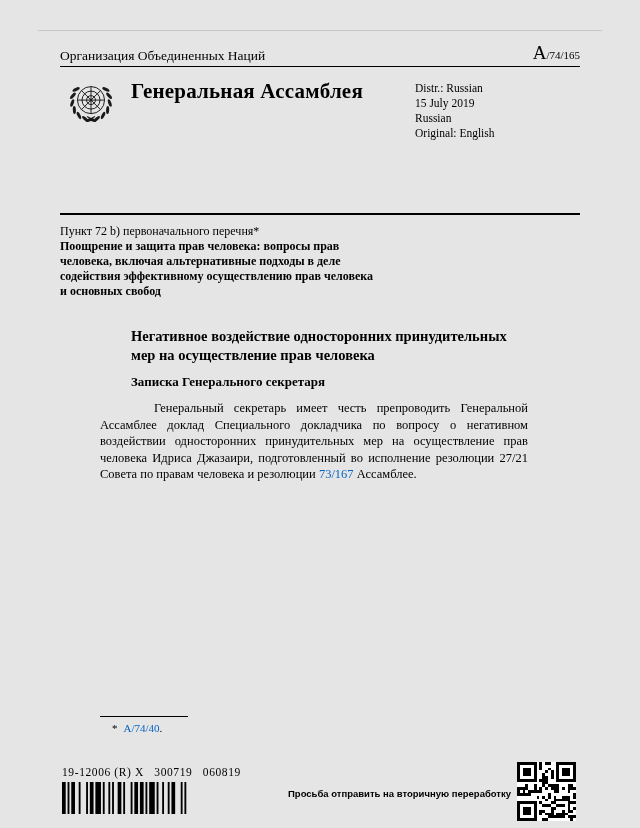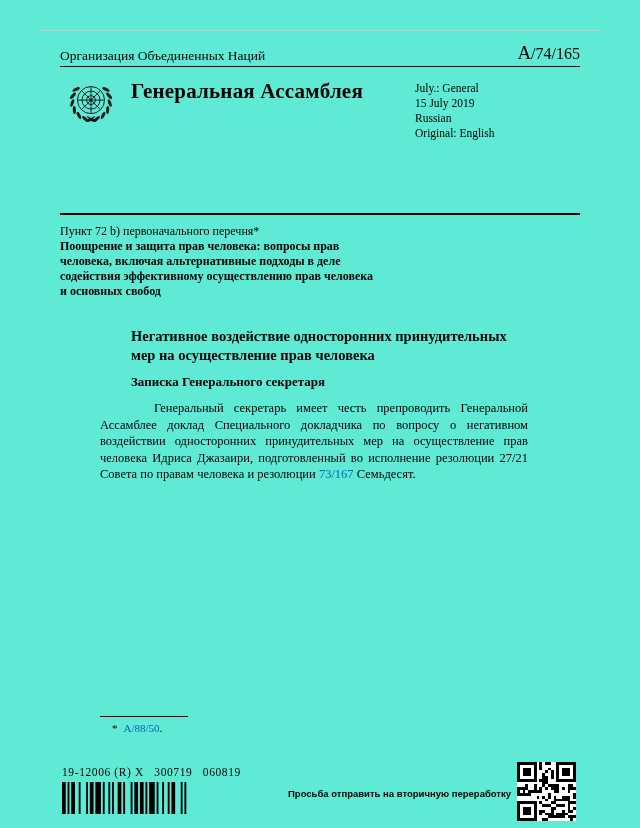--- a/index.html
+++ b/index.html
@@ -1,33 +1,33 @@
 <!DOCTYPE html>
 <html style="--link: #0563C1;"><head>
 <meta charset="utf-8">
 <style>
   * { margin: 0; padding: 0; box-sizing: border-box; }
   html, body { background: #ffffff; }
   .page {
     position: relative;
     width: 640px;
     height: 828px;
-    background: #5eead4;
+    background: #e5e5e5;
     font-family: "Liberation Serif", serif;
     color: #000;
     overflow: hidden;
     margin: 0 auto;
   }
   .top-edge-line { position: absolute; top: 30px; left: 38px; width: 564px; height: 1px; background: #c9c9c9; }
 
   .org-row { position: absolute; top: 42px; left: 60px; width: 520px; display: flex; justify-content: space-between; align-items: flex-end; }
   .org-name { font-size: 13.5px; }
   .doc-symbol { white-space: nowrap; }
   .sym-letter { font-size: 19px; }
-  .sym-number { font-size: 16px; }
+  .sym-number { font-size: 11px; }
 
   .header-rule { position: absolute; top: 66px; left: 60px; width: 520px; height: 1px; background: #000; }
 
   .emblem { position: absolute; top: 74px; left: 62px; width: 58px; height: 58px; }
   .assembly-title { position: absolute; top: 79px; left: 131px; font-size: 21px; font-weight: 700; letter-spacing: 0.2px; }
   .distr-block { position: absolute; top: 81px; left: 415px; font-size: 11.5px; line-height: 15px; }
 
   .masthead-rule { position: absolute; top: 213px; left: 60px; width: 520px; height: 2px; background: #000; }
 
   .session { position: absolute; top: 224px; left: 60px; width: 340px; font-size: 12px; line-height: 15px; }
@@ -100,42 +100,42 @@
           <ellipse cx="36.0" cy="46.5" rx="4.1" ry="1.6" transform="rotate(137 36.0 46.5)"></ellipse>
           <ellipse cx="28.6" cy="47.5" rx="4.1" ry="1.6" transform="rotate(159 28.6 47.5)"></ellipse>
         </g>
       <path d="M26 49 L34 44 M26 44 L34 49" stroke="#1a1a1a" stroke-width="1.2" fill="none"></path>
     </svg>
   </div>
 
   <div class="assembly-title">Генеральная Ассамблея</div>
 
   <div class="distr-block">
-    <div>July.: General</div>
+    <div>Distr.: Russian</div>
     <div>15 July 2019</div>
     <div>Russian</div>
     <div>Original: English</div>
   </div>
 
   <div class="masthead-rule"></div>
 
   <div class="session">
     <div class="agenda-item">Пункт 72 b) первоначального перечня*</div>
     <div class="agenda-desc">Поощрение и защита прав человека: вопросы прав человека, включая альтернативные подходы в деле содействия эффективному осуществлению прав человека и основных свобод</div>
   </div>
 
   <div class="report-title">Негативное воздействие односторонних принудительных мер на осуществление прав человека</div>
 
   <div class="note-heading">Записка Генерального секретаря</div>
 
-  <div class="note-paragraph"><span>Генеральный секретарь имеет честь препроводить Генеральной Ассамблее доклад Специального докладчика по вопросу о негативном воздействии односторонних принудительных мер на осуществление прав человека Идриса Джазаири, подготовленный во исполнение резолюции 27/21 Совета по правам человека и резолюции </span><a class="link">73/167</a><span> Семьдесят.</span></div>
+  <div class="note-paragraph"><span>Генеральный секретарь имеет честь препроводить Генеральной Ассамблее доклад Специального докладчика по вопросу о негативном воздействии односторонних принудительных мер на осуществление прав человека Идриса Джазаири, подготовленный во исполнение резолюции 27/21 Совета по правам человека и резолюции </span><a class="link">73/167</a><span> Ассамблее.</span></div>
 
   <div class="footnote-rule"></div>
 
-  <div class="footnote"><span class="marker">*</span><a class="link">A/88/50</a><span>.</span></div>
+  <div class="footnote"><span class="marker">*</span><a class="link">A/74/40</a><span>.</span></div>
 
   <div class="footer-code">19-12006 (R) X   300719   060819</div>
 
   <div class="barcode">
     <svg id="barcode-svg" preserveAspectRatio="none" viewBox="0 0 69 24">
         <rect x="0" y="0" width="2" height="24"></rect>
         <rect x="3" y="0" width="1" height="24"></rect>
         <rect x="5" y="0" width="2" height="24"></rect>
         <rect x="9" y="0" width="1" height="24"></rect>
         <rect x="13" y="0" width="1" height="24"></rect>

